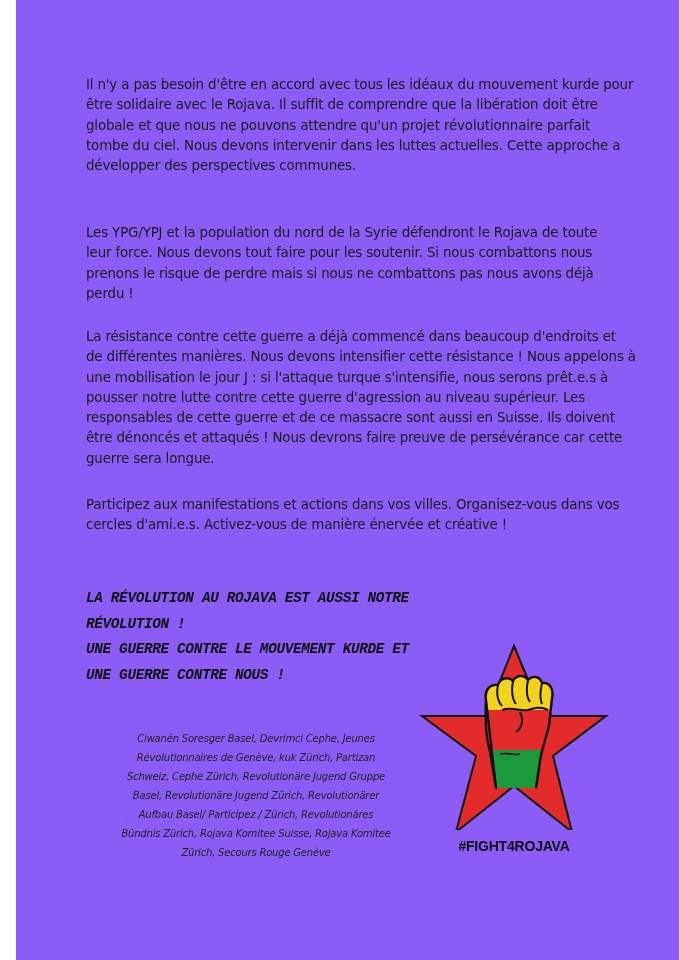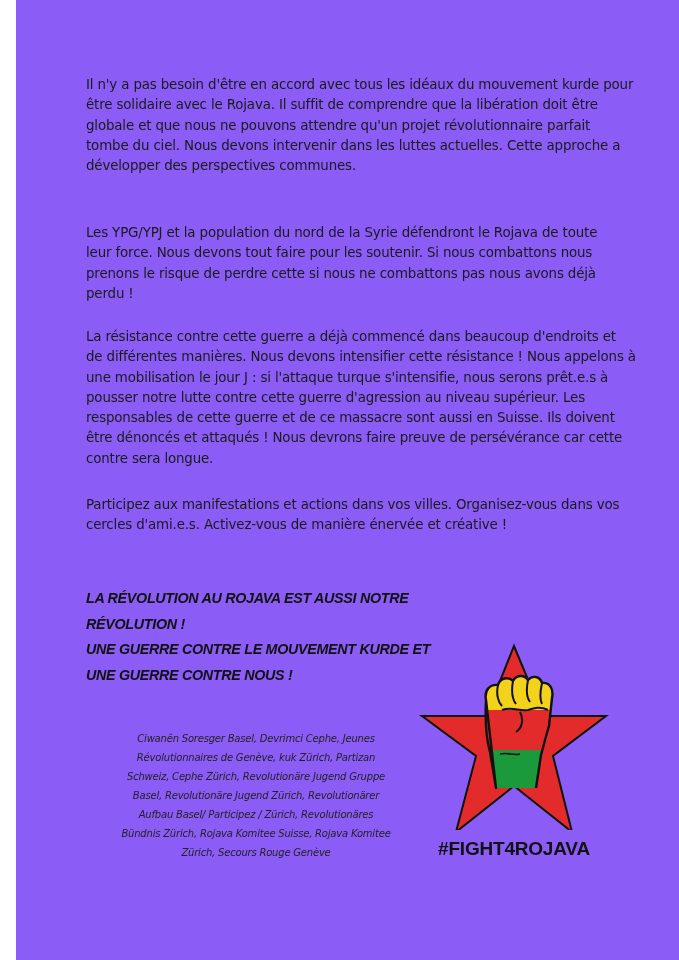--- a/index.html
+++ b/index.html
@@ -11,67 +11,67 @@
       font-size: 13.4px; line-height: 20.3px; color: #1a1a1a;
       letter-spacing: -0.15px; margin: 0;
     }
     .para .ln { display: block; white-space: nowrap; }
     #p1 { top: 75px; }
     #p2 { top: 223px; }
     #p3 { top: 327px; }
     #p4 { top: 495px; }
     .slogan {
       position: absolute; left: 70px; top: 586px; width: 370px;
-      font-family: Liberation Sans, sans-serif; font-weight: bold; font-style: italic;
+      font-family: Liberation Mono, monospace; font-weight: bold; font-style: italic;
       font-size: 14.3px; line-height: 25.5px; color: #111; letter-spacing: -0.3px;
       text-transform: uppercase;
     }
     .slogan .ln { display: block; white-space: nowrap; }
     .signers {
       position: absolute; left: 70px; top: 729px; width: 340px;
       font-family: "DejaVu Sans", sans-serif; font-style: italic;
       font-size: 10px; line-height: 19px; color: #222; text-align: center;
       letter-spacing: -0.2px;
     }
     .signers .ln { display: block; white-space: nowrap; }
     .logo { position: absolute; left: 400px; top: 640px; width: 200px; height: 190px; }
     .hashtag {
       position: absolute; left: 408px; top: 838px; width: 180px; text-align: center;
       font-family: "Liberation Sans", sans-serif; font-weight: bold;
-      font-size: 19px; color: #111; letter-spacing: -0.2px;
+      font-size: 14px; color: #111; letter-spacing: -0.2px;
     }
   </style>
 </head>
 <body>
 
 <div class="page">
 
   <div class="para" id="p1">
     <span class="ln">Il n'y a pas besoin d'être en accord avec tous les idéaux du mouvement kurde pour</span>
     <span class="ln">être solidaire avec le Rojava. Il suffit de comprendre que la libération doit être</span>
     <span class="ln">globale et que nous ne pouvons attendre qu'un projet révolutionnaire parfait</span>
     <span class="ln">tombe du ciel. Nous devons intervenir dans les luttes actuelles. Cette approche a</span>
     <span class="ln">développer des perspectives communes.</span>
   </div>
 
   <div class="para" id="p2">
     <span class="ln">Les YPG/YPJ et la population du nord de la Syrie défendront le Rojava de toute</span>
     <span class="ln">leur force. Nous devons tout faire pour les soutenir. Si nous combattons nous</span>
-    <span class="ln">prenons le risque de perdre cette si nous ne combattons pas nous avons déjà</span>
+    <span class="ln">prenons le risque de perdre mais si nous ne combattons pas nous avons déjà</span>
     <span class="ln">perdu !</span>
   </div>
 
   <div class="para" id="p3">
     <span class="ln">La résistance contre cette guerre a déjà commencé dans beaucoup d'endroits et</span>
     <span class="ln">de différentes manières. Nous devons intensifier cette résistance ! Nous appelons à</span>
     <span class="ln">une mobilisation le jour J : si l'attaque turque s'intensifie, nous serons prêt.e.s à</span>
     <span class="ln">pousser notre lutte contre cette guerre d'agression au niveau supérieur. Les</span>
     <span class="ln">responsables de cette guerre et de ce massacre sont aussi en Suisse. Ils doivent</span>
     <span class="ln">être dénoncés et attaqués ! Nous devrons faire preuve de persévérance car cette</span>
-    <span class="ln">contre sera longue.</span>
+    <span class="ln">guerre sera longue.</span>
   </div>
 
   <div class="para" id="p4">
     <span class="ln">Participez aux manifestations et actions dans vos villes. Organisez-vous dans vos</span>
     <span class="ln">cercles d'ami.e.s. Activez-vous de manière énervée et créative !</span>
   </div>
 
   <div class="slogan">
     <span class="ln">La révolution au Rojava est aussi notre</span>
     <span class="ln">révolution !</span>

